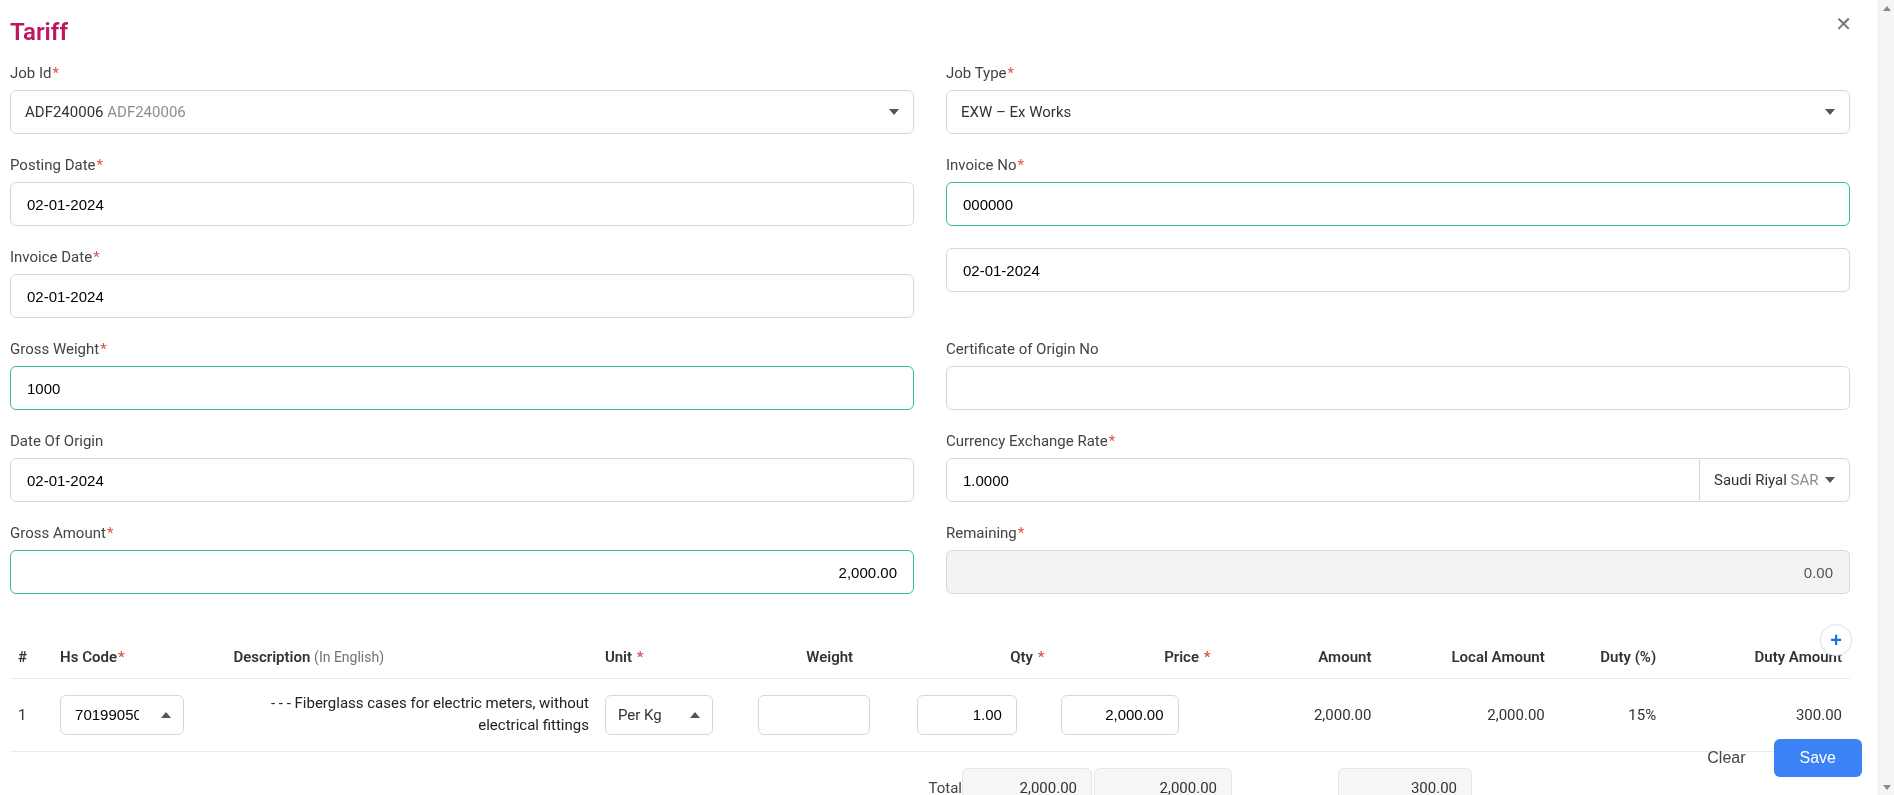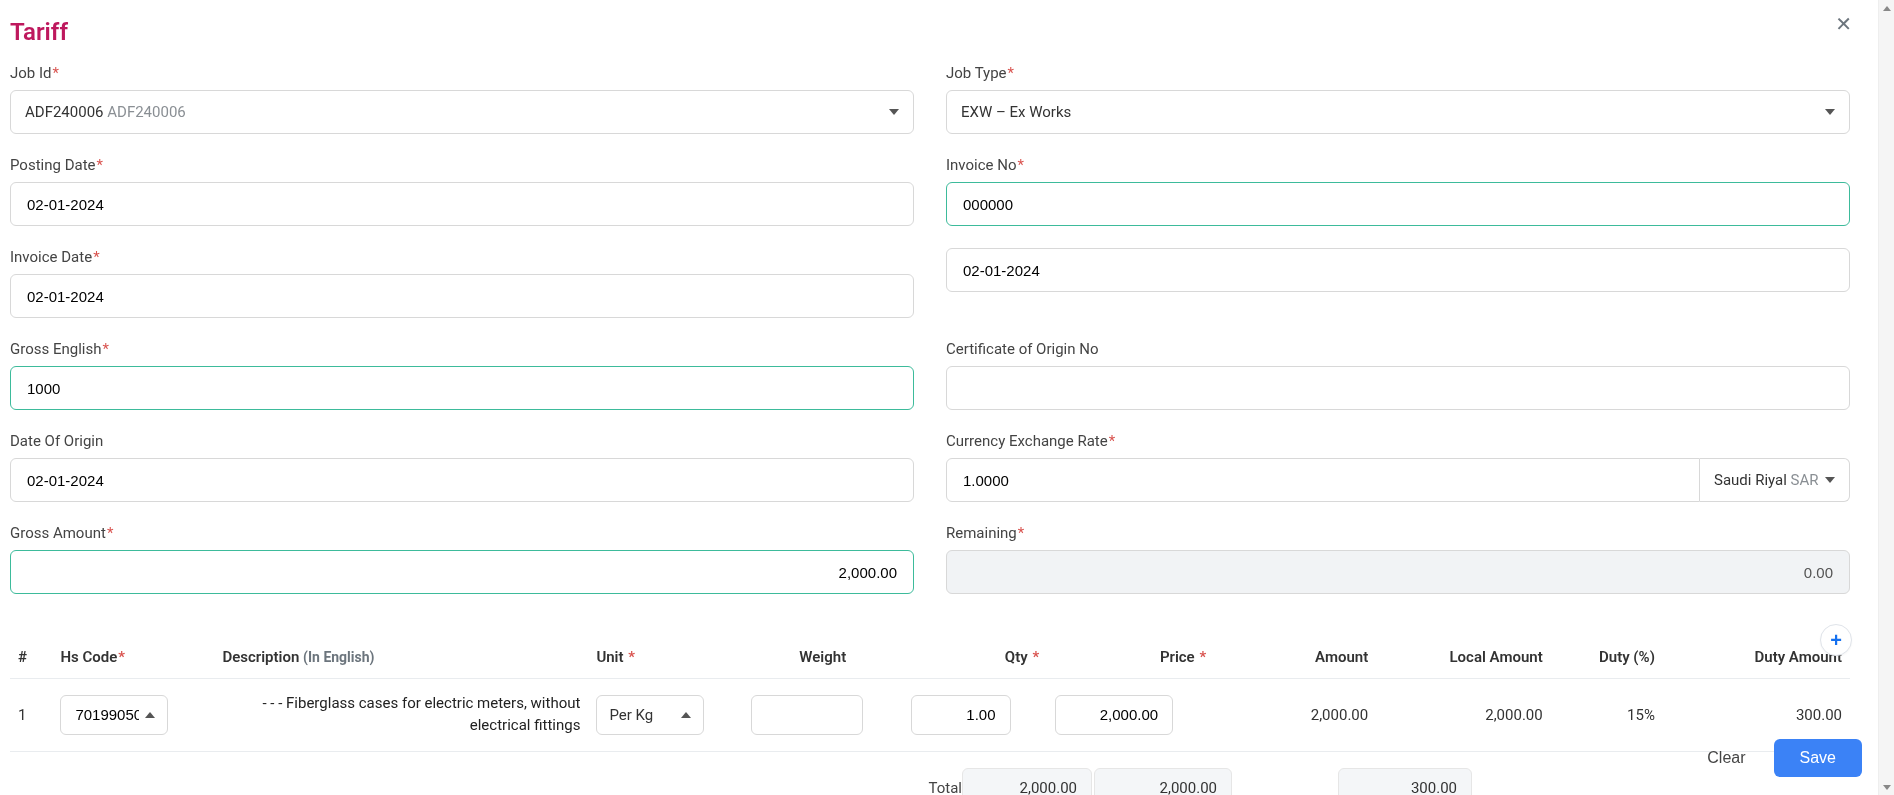--- a/index.html
+++ b/index.html
@@ -46,21 +46,21 @@
     .form-grid {
       display: grid;
       grid-template-columns: 1fr 1fr;
       column-gap: 32px;
       row-gap: 22px;
     }
     .field-label {
       font-size: 15px; color: #444; margin-bottom: 8px;
     }
     .req { color: #d9534f; margin-left: 1px; }
-    .sub { color: #6c757d; font-weight: 700; font-size: 14px;}
+    .sub { color: #6c757d; font-weight: 400; font-size: 14px;}
 
     .input-box {
       position: relative;
       border: 1px solid #d8d8d8;
       border-radius: 6px;
       height: 44px;
       display:flex; align-items:center;
       padding: 18px 14px;
       font-size: 15px;
       background:#fff;
@@ -183,21 +183,21 @@
           <input value="02-01-2024" style="">
         </div>
       </div>
       <div>
         <div class="input-box">
           <input value="02-01-2024" style="">
         </div>
       </div>
 
       <div>
-        <div class="field-label"><span>Gross English</span><span class="req">*</span></div>
+        <div class="field-label"><span>Gross Weight</span><span class="req">*</span></div>
         <div class="input-box green">
           <input value="1000" style="">
         </div>
       </div>
       <div>
         <div class="field-label"><span>Certificate of Origin No</span></div>
         <div class="input-box">
           <input value="" style="">
         </div>
       </div>
@@ -265,21 +265,21 @@
             <th class="rh">Amount</th>
             <th class="rh">Local Amount</th>
             <th class="rh">Duty (%)</th>
             <th class="rh">Duty Amount</th>
           </tr>
         </thead>
         <tbody>
           <tr>
             <td>1</td>
             <td>
-              <div class="cell-input" style="width:108px;">
+              <div class="cell-input" style="width:124px;">
                 <input style="width: 68px;" value="70199050">
                 <span class="caret-up"></span>
               </div>
             </td>
             <td>
               <div class="desc-text">- - - Fiberglass cases for electric meters, without electrical fittings</div>
             </td>
             <td>
               <div class="cell-input" style="width:108px;">
                 <span>Per Kg</span>

